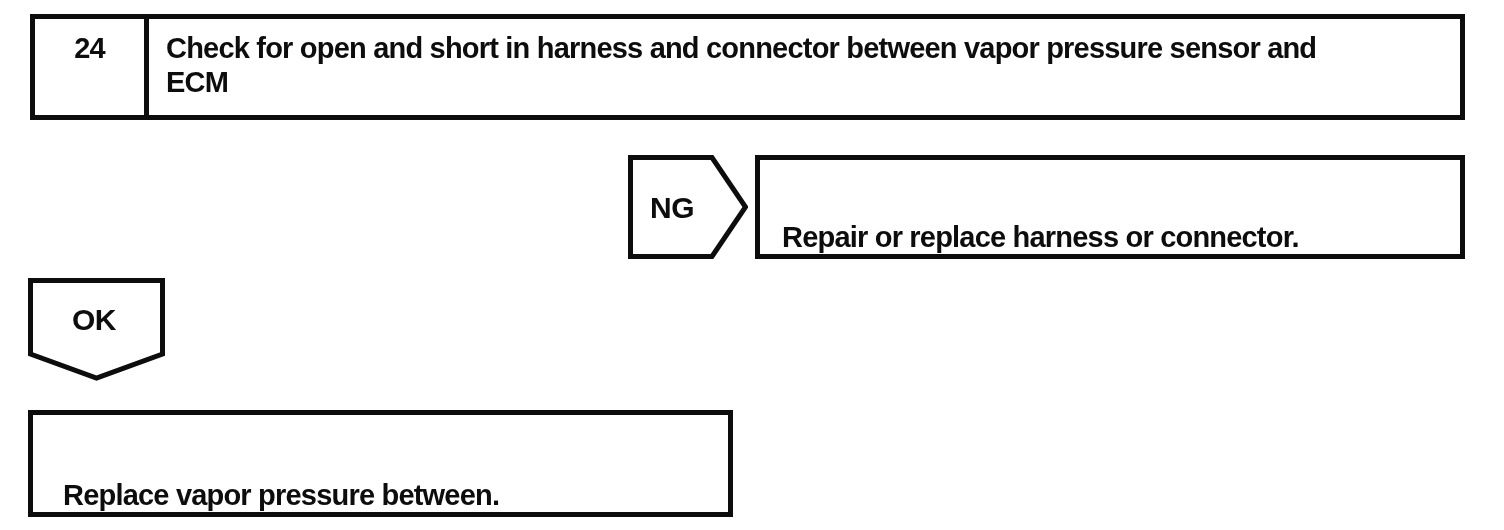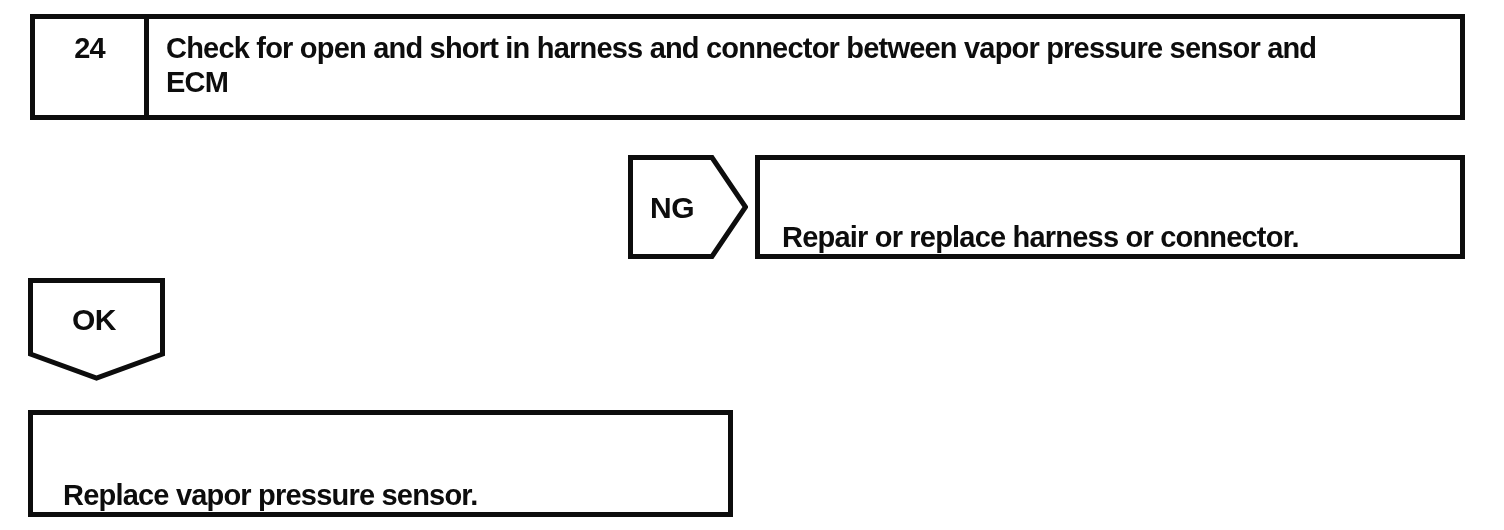--- a/index.html
+++ b/index.html
@@ -123,16 +123,16 @@
   <div class="result-box ng">
     <span class="txt">Repair or replace harness or connector.</span>
   </div>
 
   <svg class="shape-svg" style="left:28px; top:278px;" width="137" height="103" viewBox="0 0 137 103">
     <polygon points="2.5,2.5 134.5,2.5 134.5,76 68.5,100 2.5,76"></polygon>
     <text x="66" y="52" text-anchor="middle" class="shape-label">OK</text>
   </svg>
 
   <div class="result-box ok">
-    <span class="txt">Replace vapor pressure sensor.</span>
+    <span class="txt">Replace vapor pressure between.</span>
   </div>
 
 </div>
 
 </body></html>

